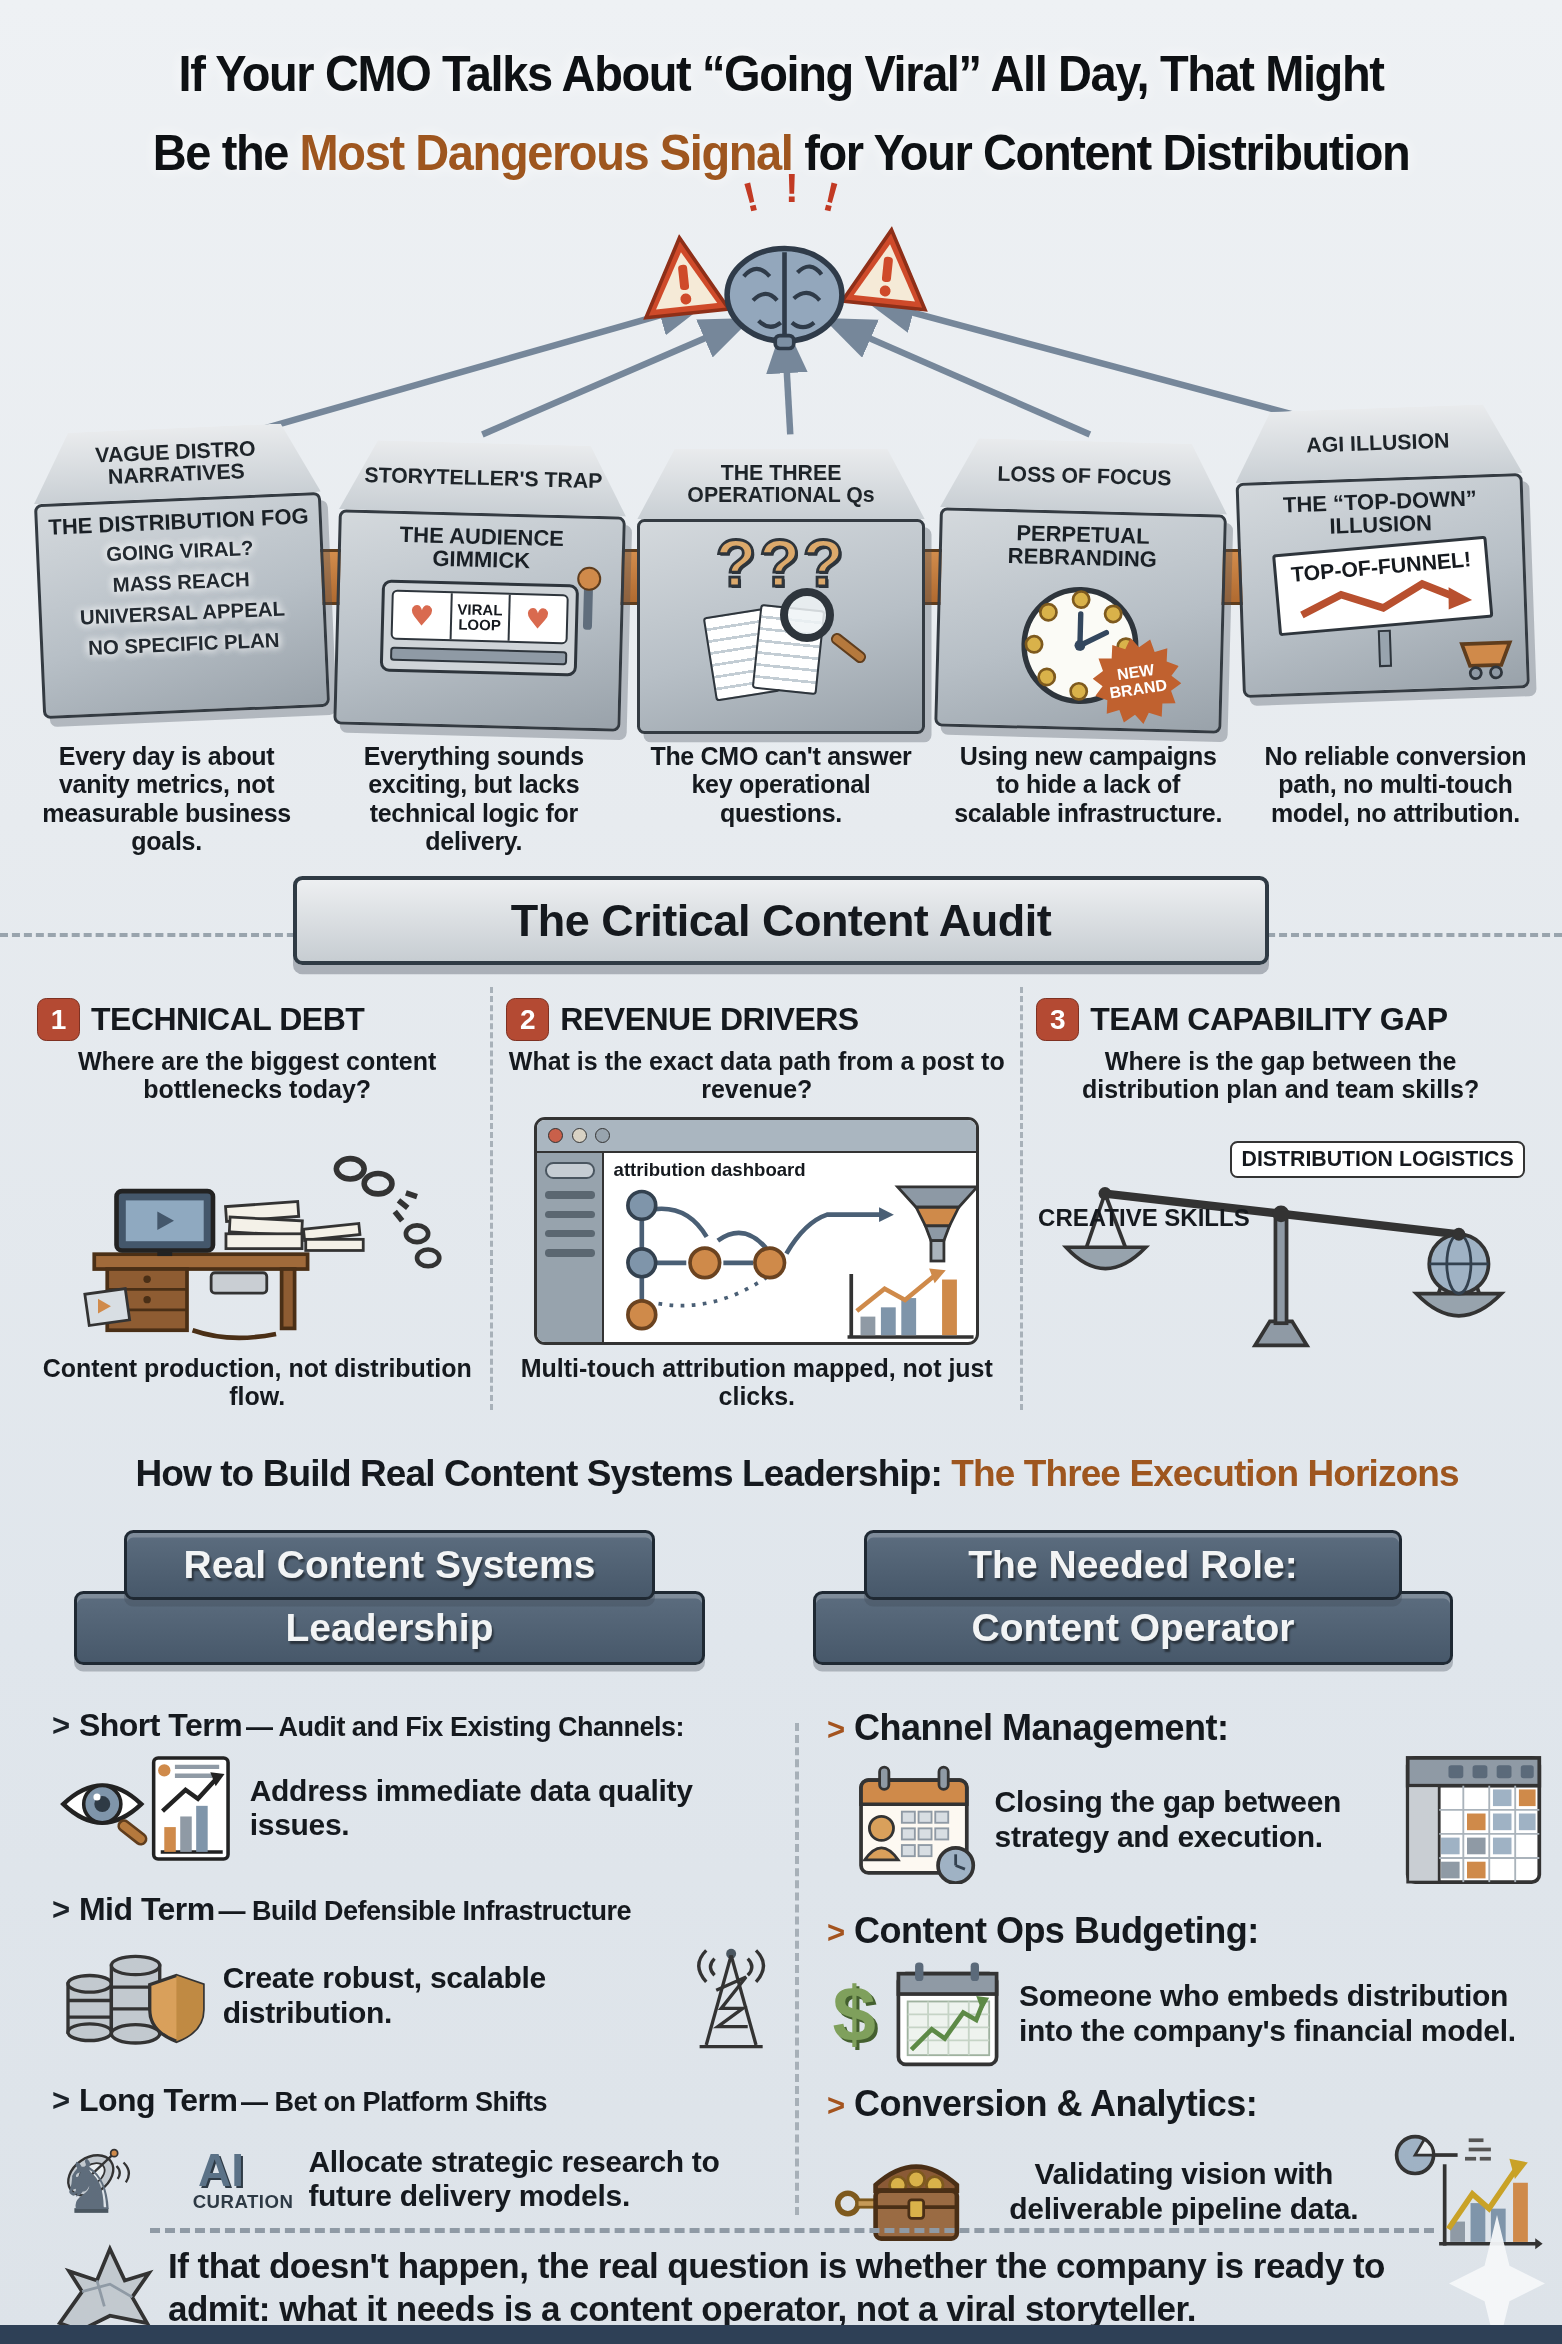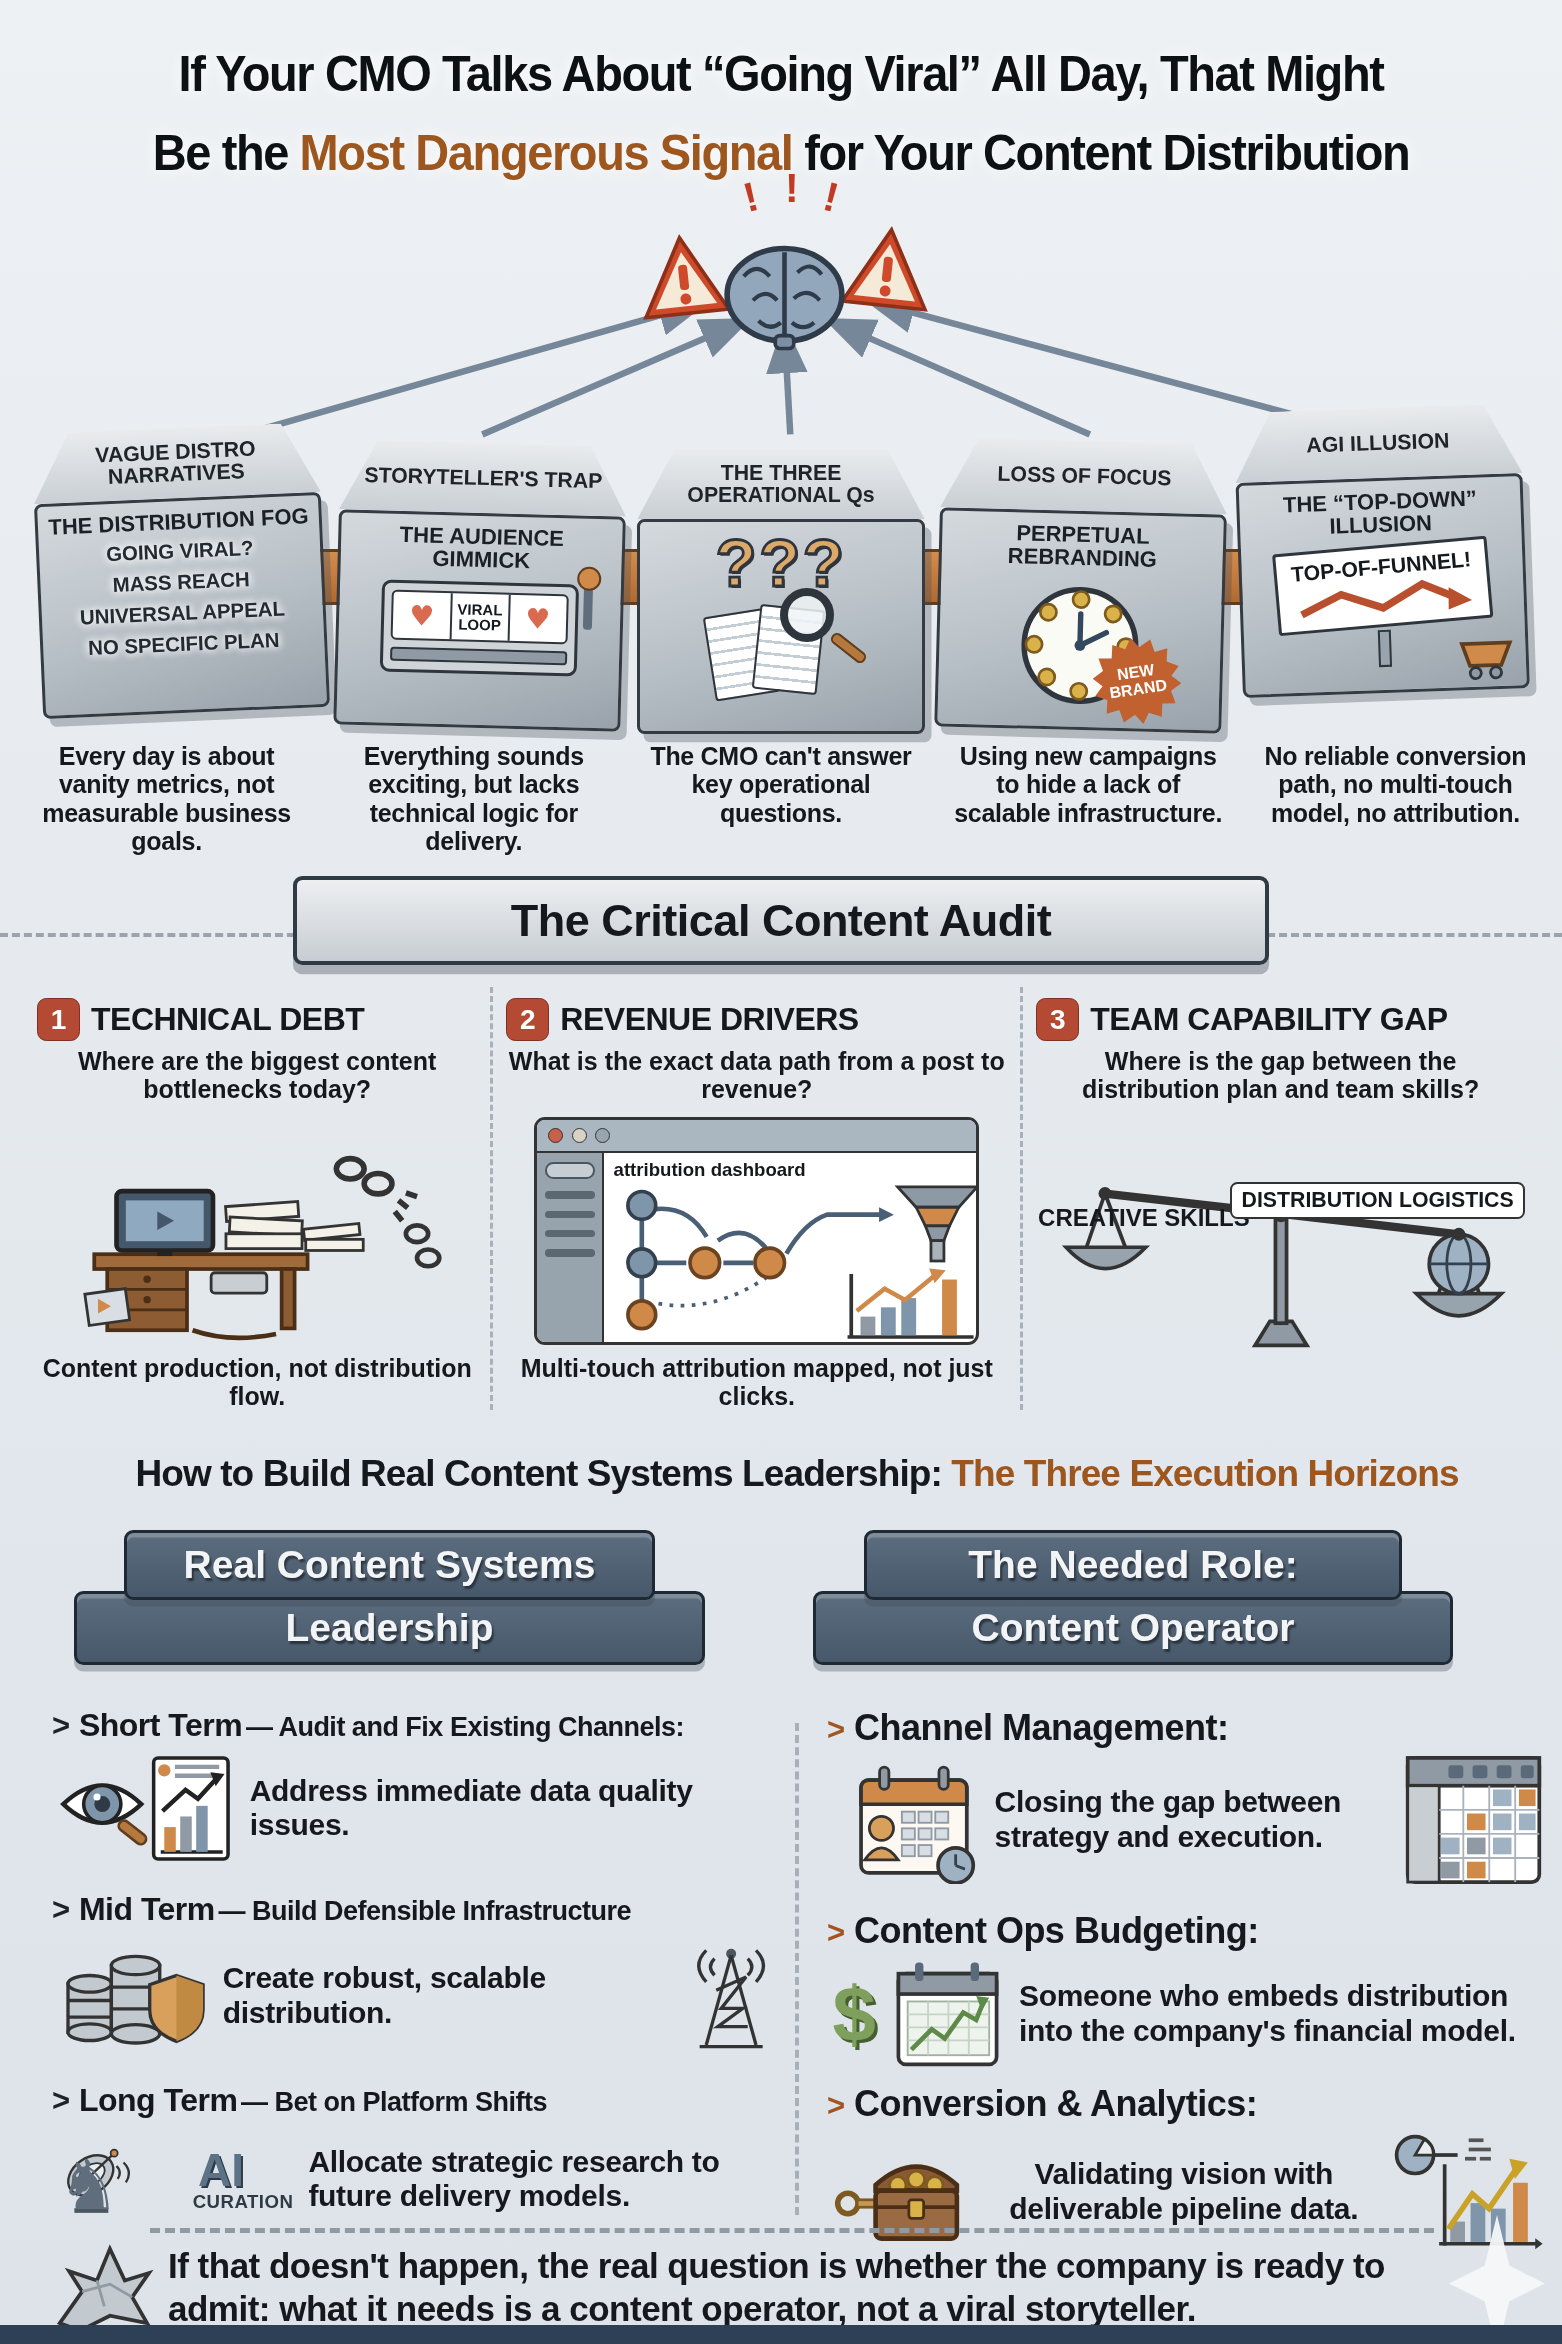--- a/index.html
+++ b/index.html
@@ -128,21 +128,21 @@
            border-right:2.8px solid #333; padding:9.3px 7.4px; }
   .side-pill{ height:16.7px; border:2.8px solid #4a5660; border-radius:8.3px; background:#c6cdd3; margin-bottom:11px; }
   .side-row{ height:7.4px; background:#5b6771; border-radius:3.7px; margin:12px 0; }
   .b-main{ position:absolute; left:67px; top:33px; right:0; bottom:0; padding:5.6px 9.3px; }
   .dash-label{ font-weight:700; font-size:18.6px; }
 
   .scale-label-left{ position:absolute; left:1.9px; top:96px; font-weight:800; font-size:24px;
                      line-height:1.05; text-align:center; }
   .scale-label-right{ position:absolute; right:0; top:32px; background:#fff; border:2.8px solid #333;
                       border-radius:7.4px; padding:5.6px 9.3px; font-weight:800; font-size:21.3px;
-                      line-height:1.05; text-align:center;margin-top:41px; }
+                      line-height:1.05; text-align:center; }
 
   
   .horizons { position:absolute; top:1453px; left:0; right:0; text-align:center; font-weight:800;
               font-size:37px; letter-spacing:-0.9px;padding-left:32px; }
 
   
   .pedestal { position:absolute; display:flex; flex-direction:column; align-items:center; }
   .ped-left{ top:1530px; left:74px; width:631px; }
   .ped-right{ top:1530px; left:813px; width:640px; }
   .slab{ background:linear-gradient(180deg,#5c6d7f,#47586a); border:3.7px solid #1f2933;

